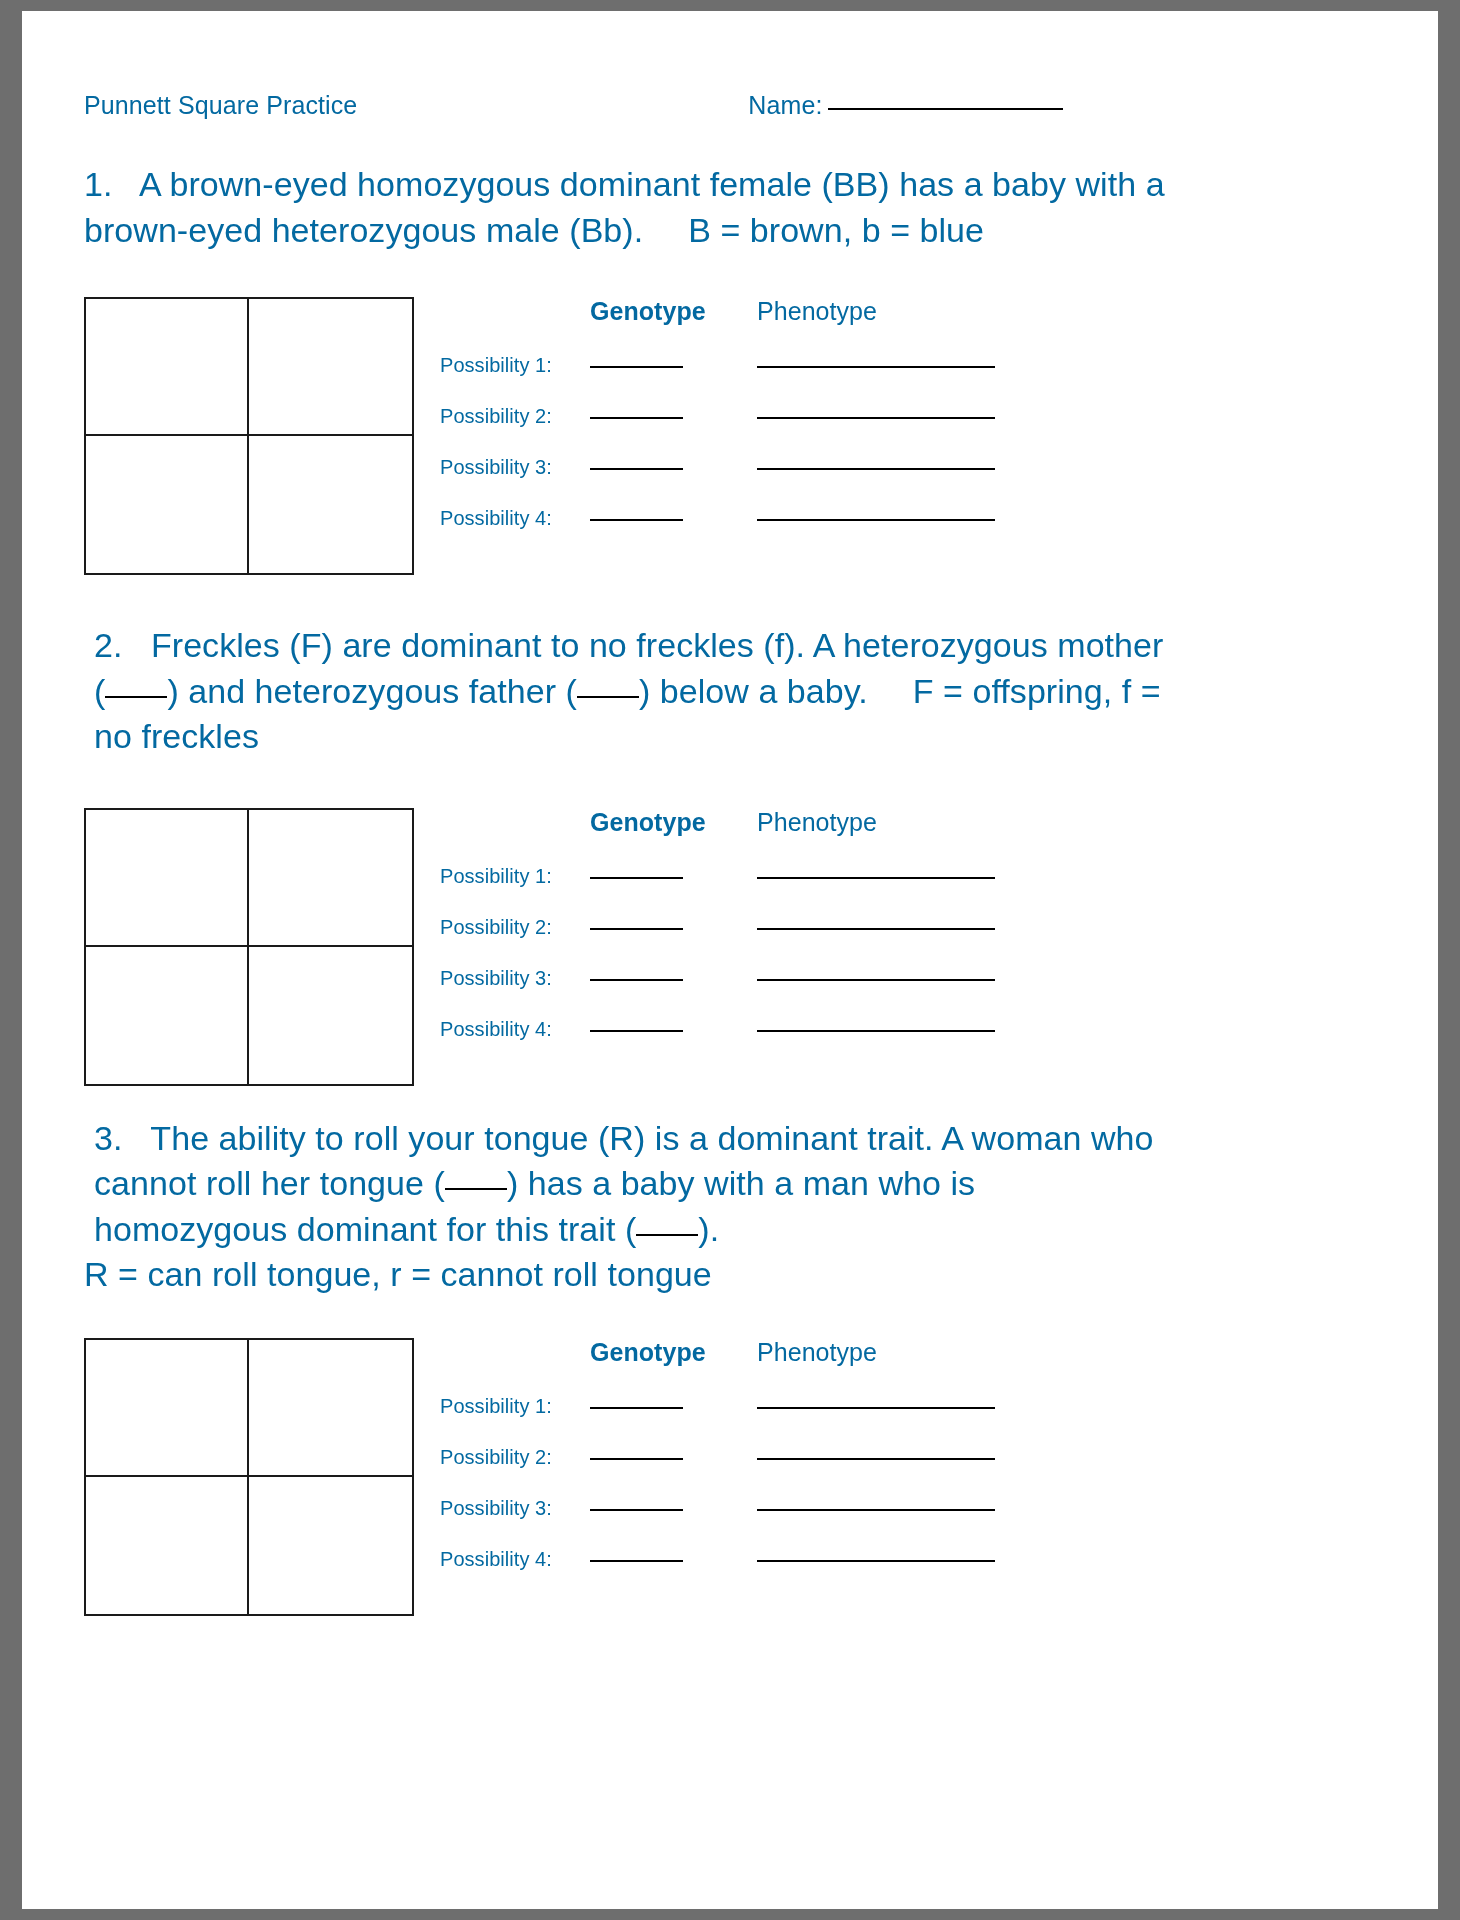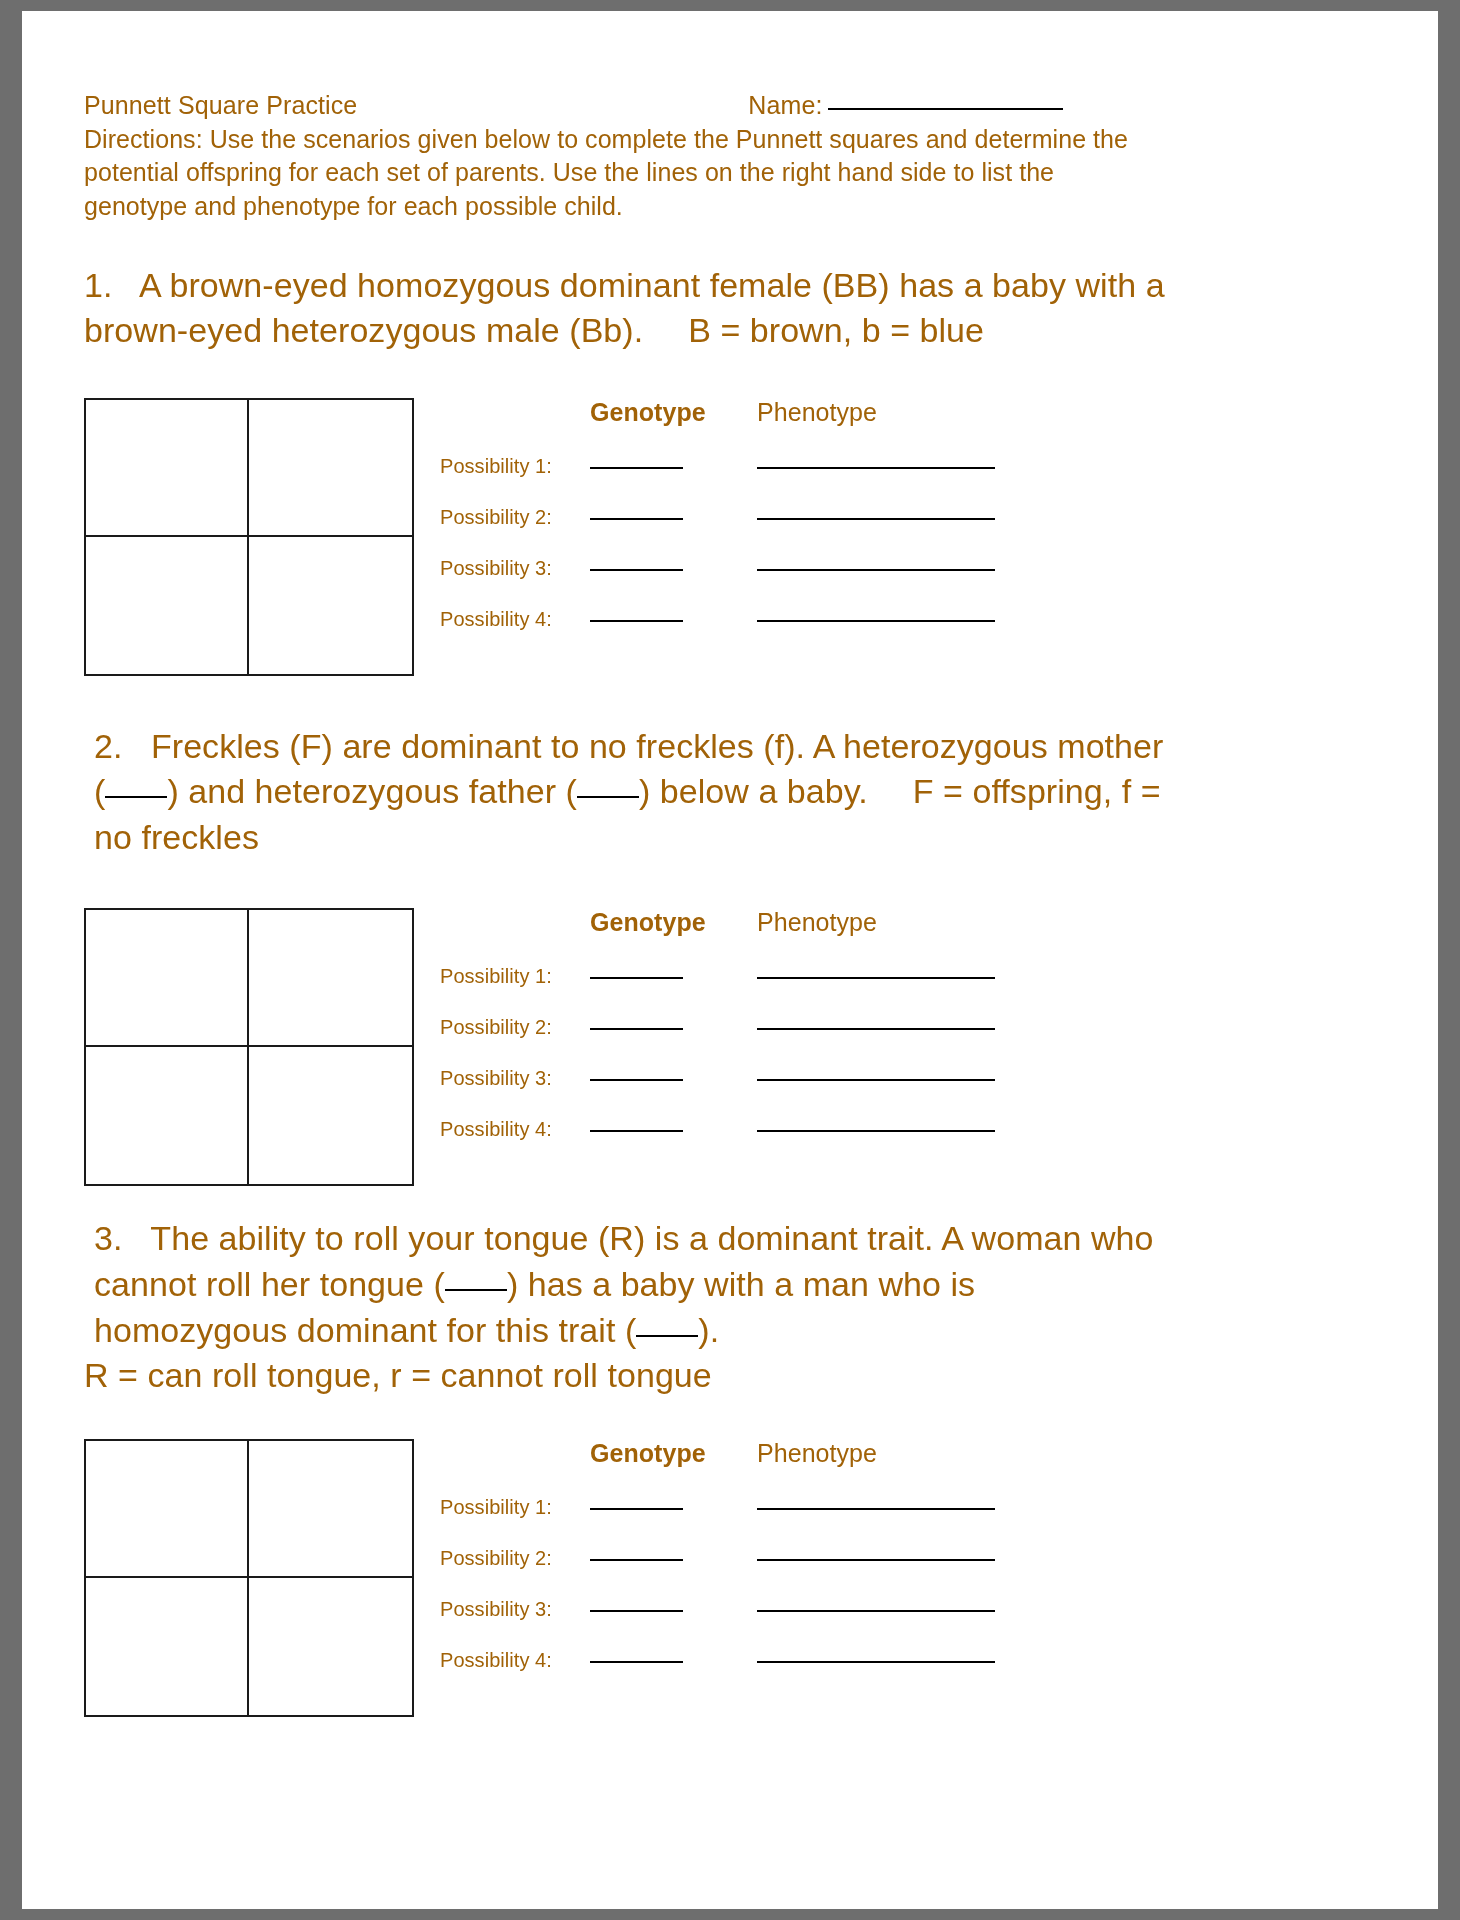--- a/index.html
+++ b/index.html
@@ -26,21 +26,21 @@
   .page {
     position: relative;
     width: 100%;
     height: 100%;
     background: #ffffff;
     padding: 46px 0 0 0;
   }
   .sheet {
     position: relative;
     margin: 0 40px 0 62px;
-    color: #a16207;
+    color: #0369a1;
   }
 
   
   .header-row {
     display: flex;
     align-items: baseline;
     justify-content: flex-start;
     font-size: 25px;
     line-height: 1.32;
     letter-spacing: 0.1px;
@@ -160,21 +160,20 @@
     <div class="sheet">
 
       <div class="header-row">
         <span class="doc-title">Punnett Square Practice</span>
         <span class="name-block">
           <span class="name-label">Name:</span>
           <span class="blank-long"></span>
         </span>
       </div>
 
-      <div class="directions">Directions:  Use the scenarios given below to complete the Punnett squares and determine the potential offspring for each set of parents. Use the lines on the right hand side to list the genotype and phenotype for each possible child.</div>
 
       <div style="height:40px"></div>
       <div class="question">
         <span>1.</span>
         <span>&nbsp;</span>
         <span>A brown-eyed homozygous dominant female (BB) has a baby with a brown-eyed heterozygous male (Bb).</span>
         <span class="spacer-wide"></span>
         <span>B = brown, b = blue</span>
       </div>
 

